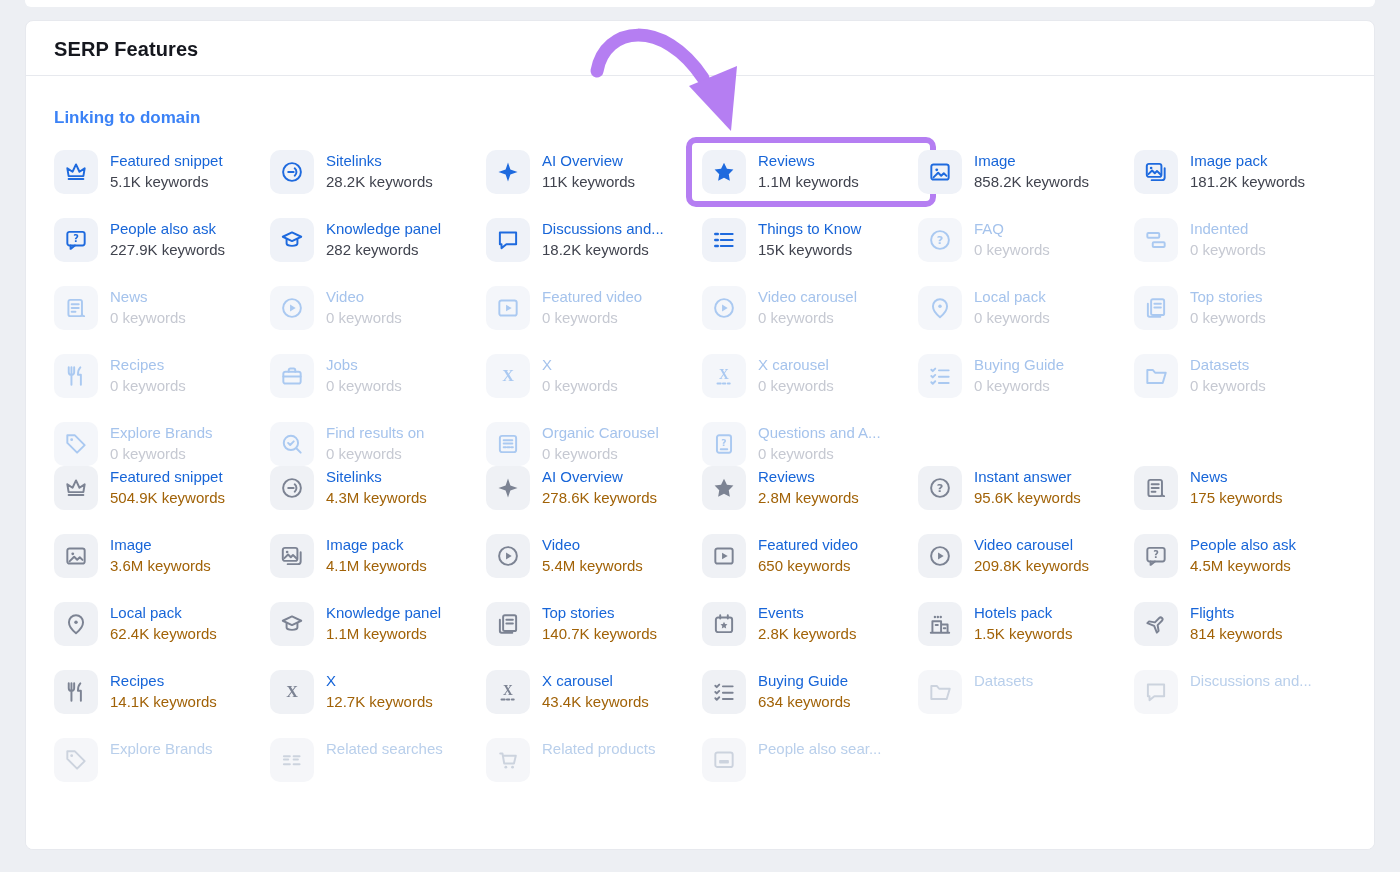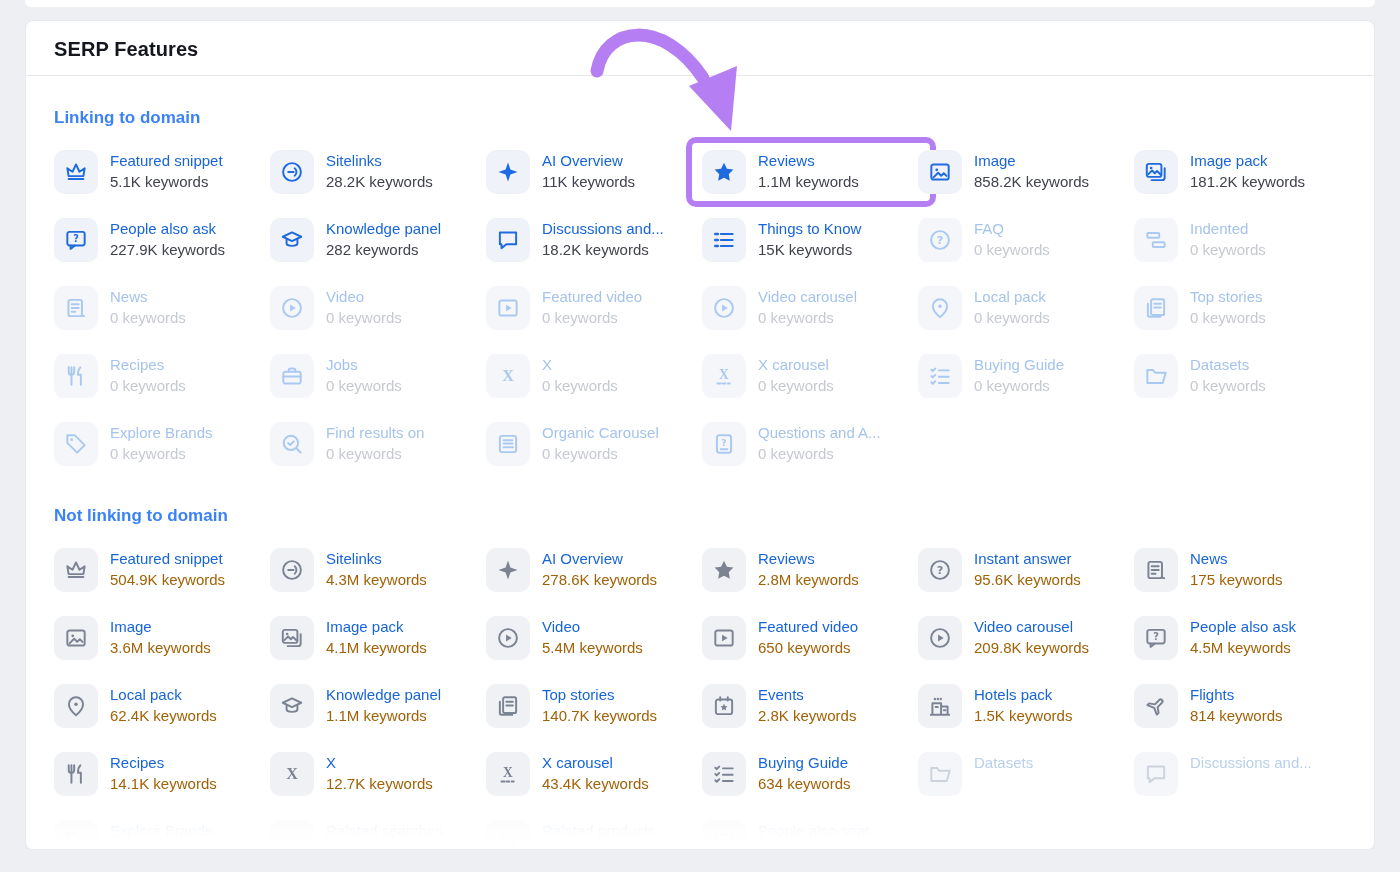--- a/index.html
+++ b/index.html
@@ -414,21 +414,20 @@
               </svg>
             </span>
     <span class="texts">
       <span class="label">Questions and A...</span>
       <span class="count">0 keywords</span>
     </span>
   </div>
         </div>
       </section>
       <section class="section s-gray">
-        <h3 class="section-title">Not linking to domain</h3>
         <div class="grid">
           <div class="item active">
     <span class="icon-box">
               <svg class="glyph" viewBox="0 0 24 24" width="26" height="26">
                 <path d="M5.2 18.5h13.6M5.2 15.8L4 8.6l4.8 3.2L12 5l3.2 6.8L20 8.6l-1.2 7.2z" stroke="currentColor" fill="none" stroke-width="1.8" stroke-linecap="round" stroke-linejoin="round"></path>
               </svg>
             </span>
     <span class="texts">
       <span class="label">Featured snippet</span>
       <span class="count">504.9K keywords</span>

